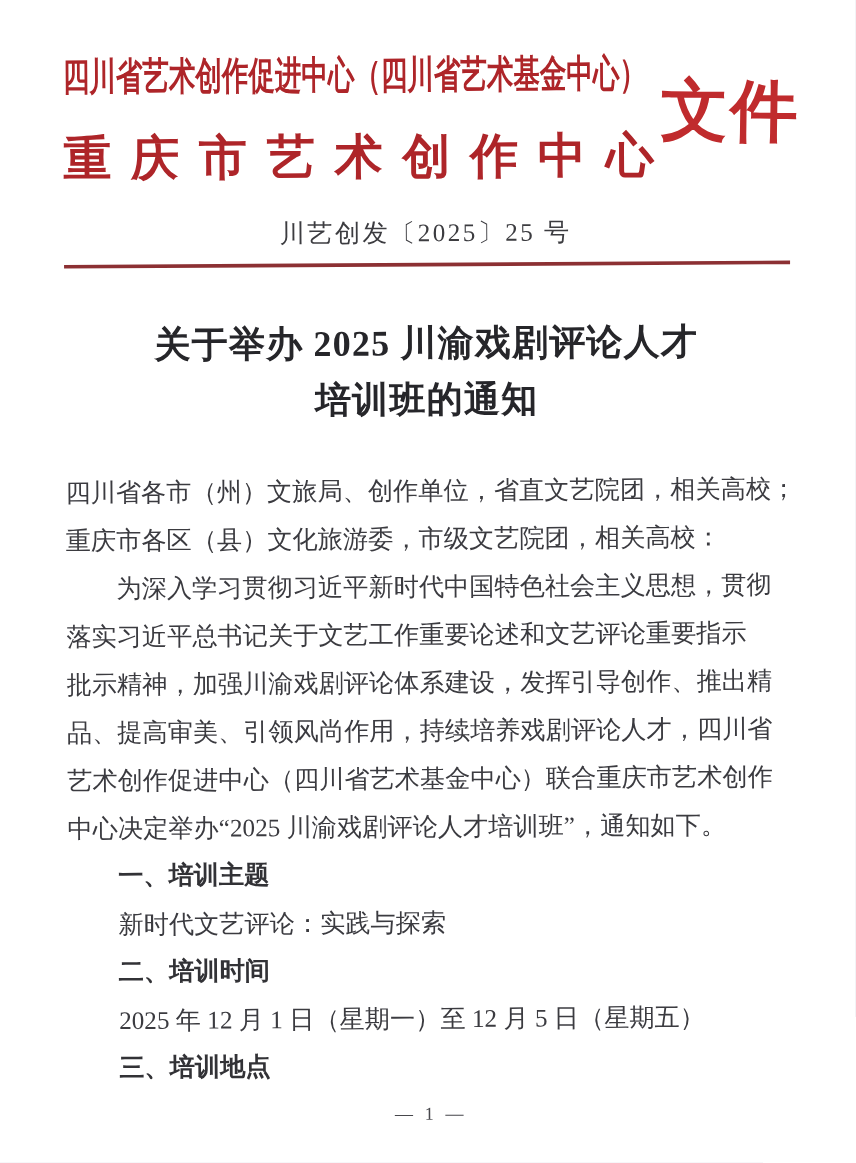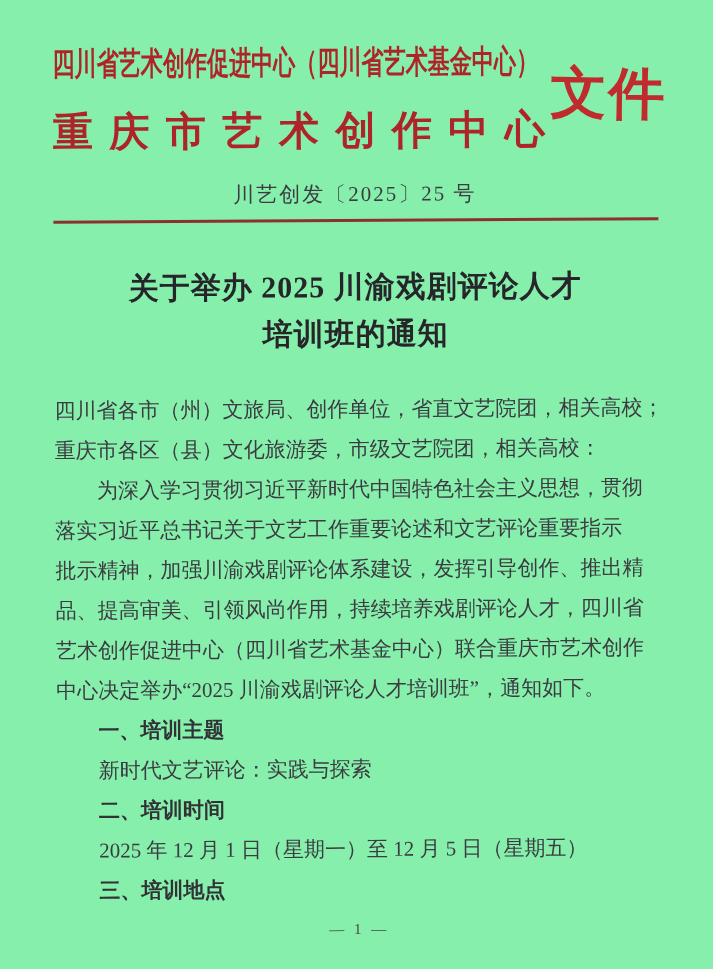--- a/index.html
+++ b/index.html
@@ -5,21 +5,21 @@
   html, body {
     margin: 0;
     padding: 0;
     background: #e9e8ee;
   }
   .page {
     position: relative;
     width: 713px;
     height: 969px;
     margin: 0 auto;
-    background: #86efac;
+    background: #ffffff;
     overflow: hidden;
     font-family: "Liberation Serif", serif;
   }
   .sheet {
     position: absolute;
     inset: 0;
     transform: rotate(-0.35deg);
     transform-origin: 50% 50%;
   }
   

